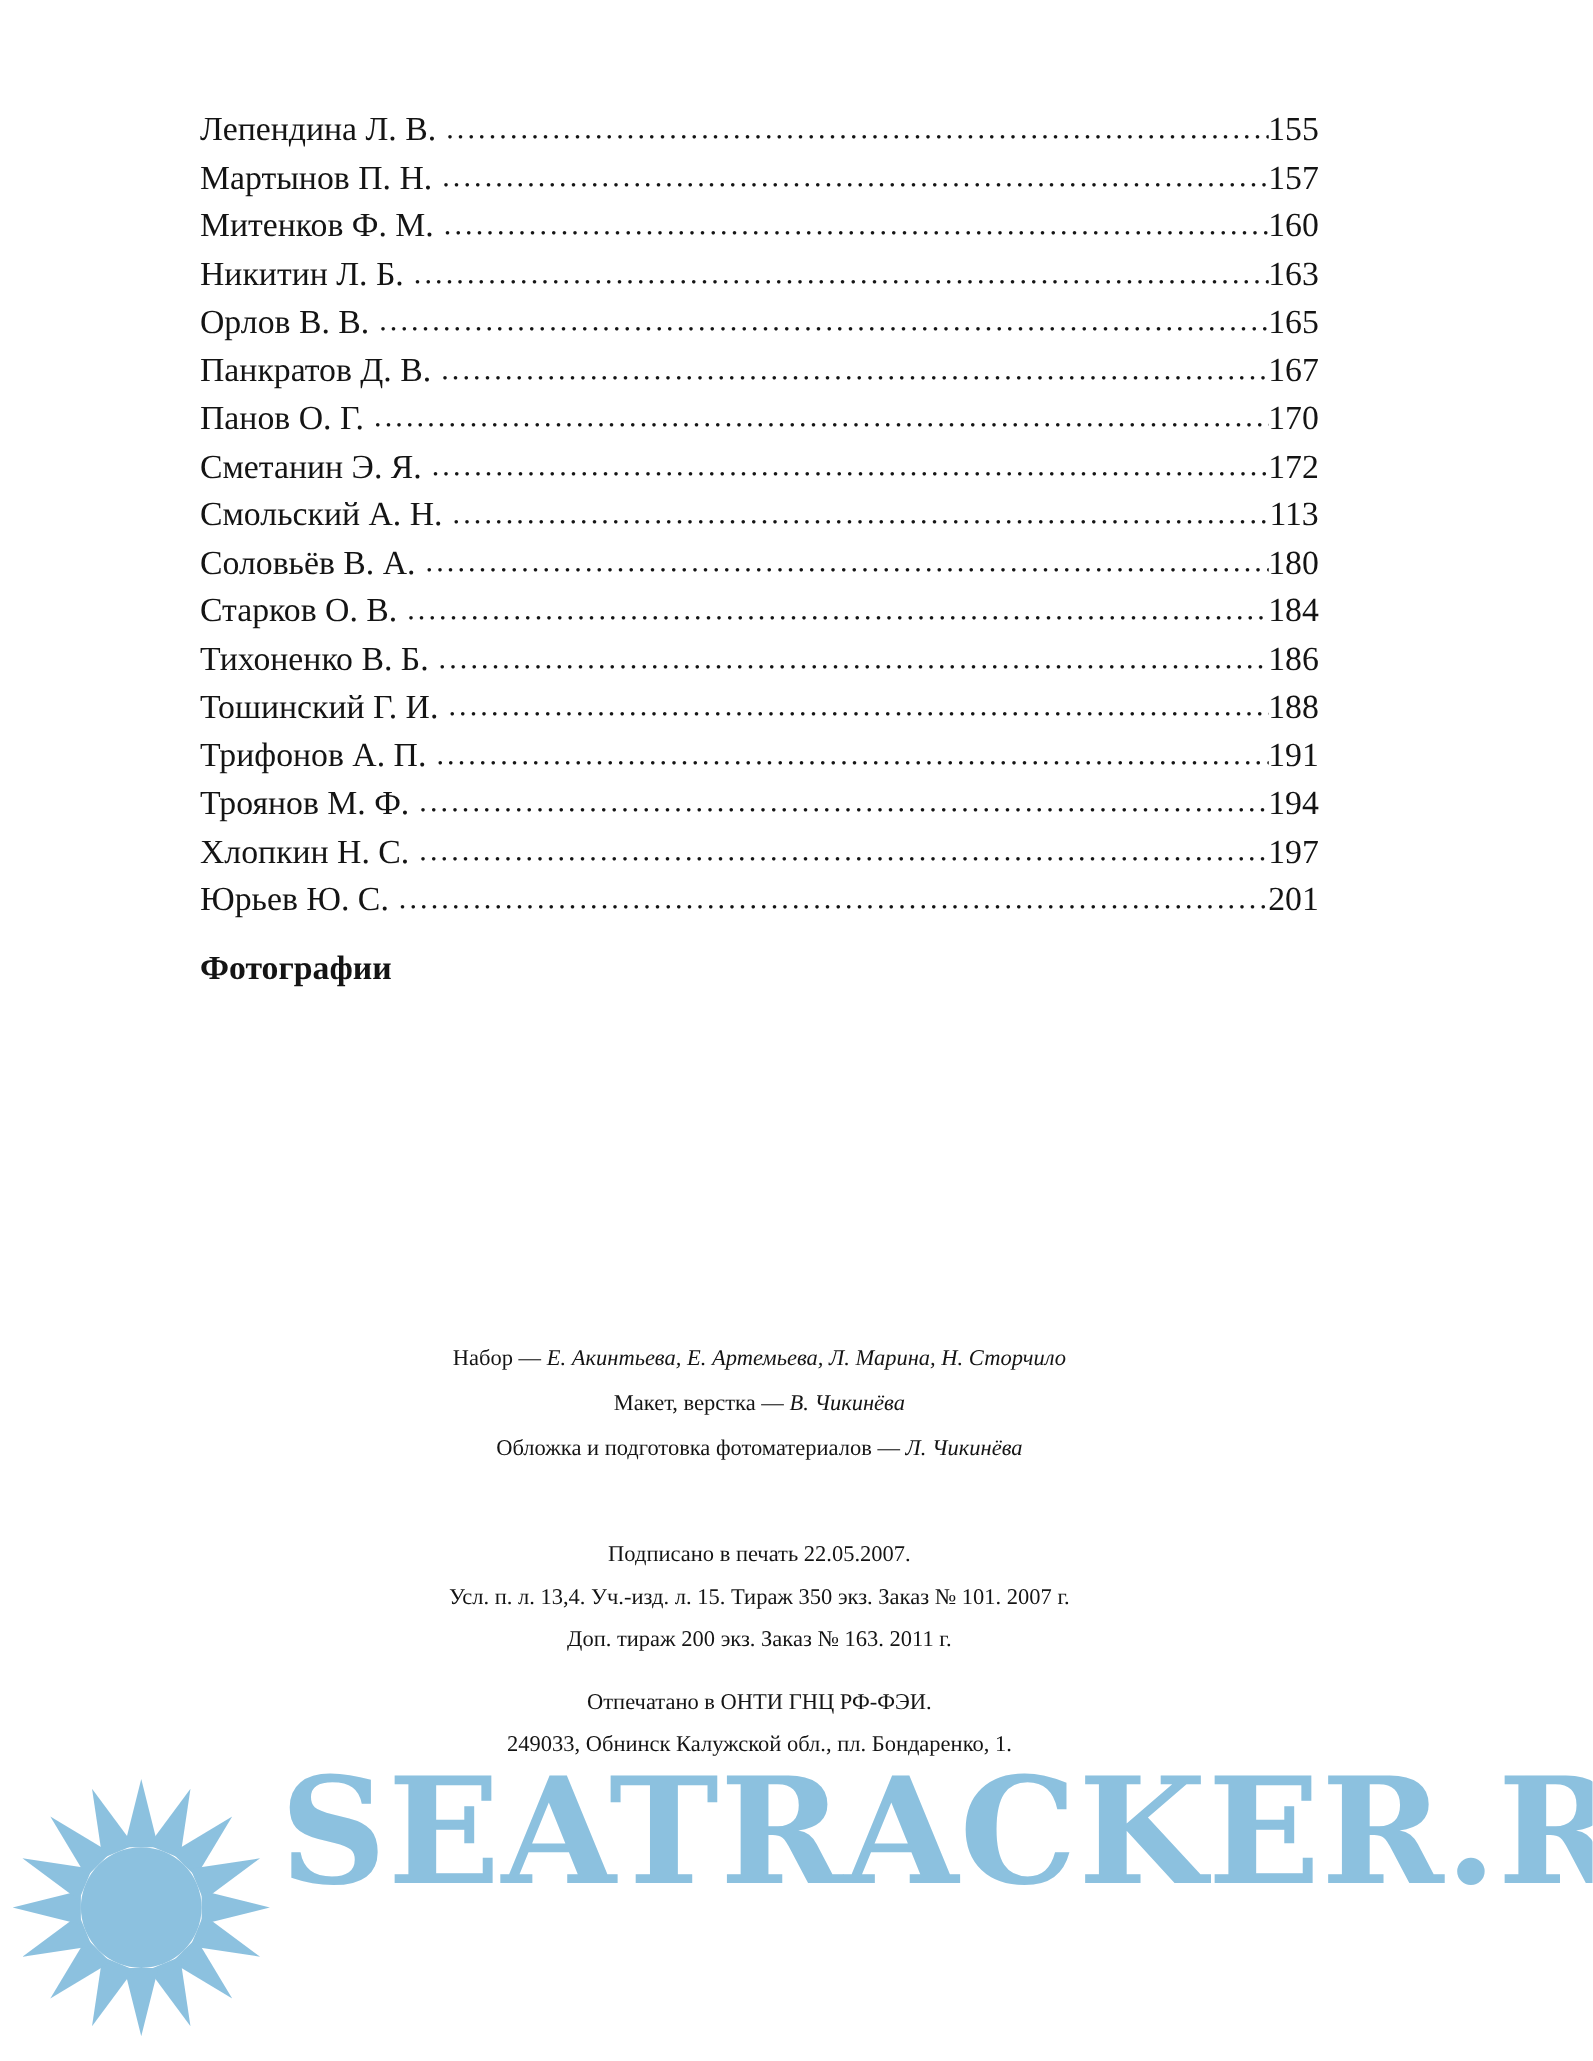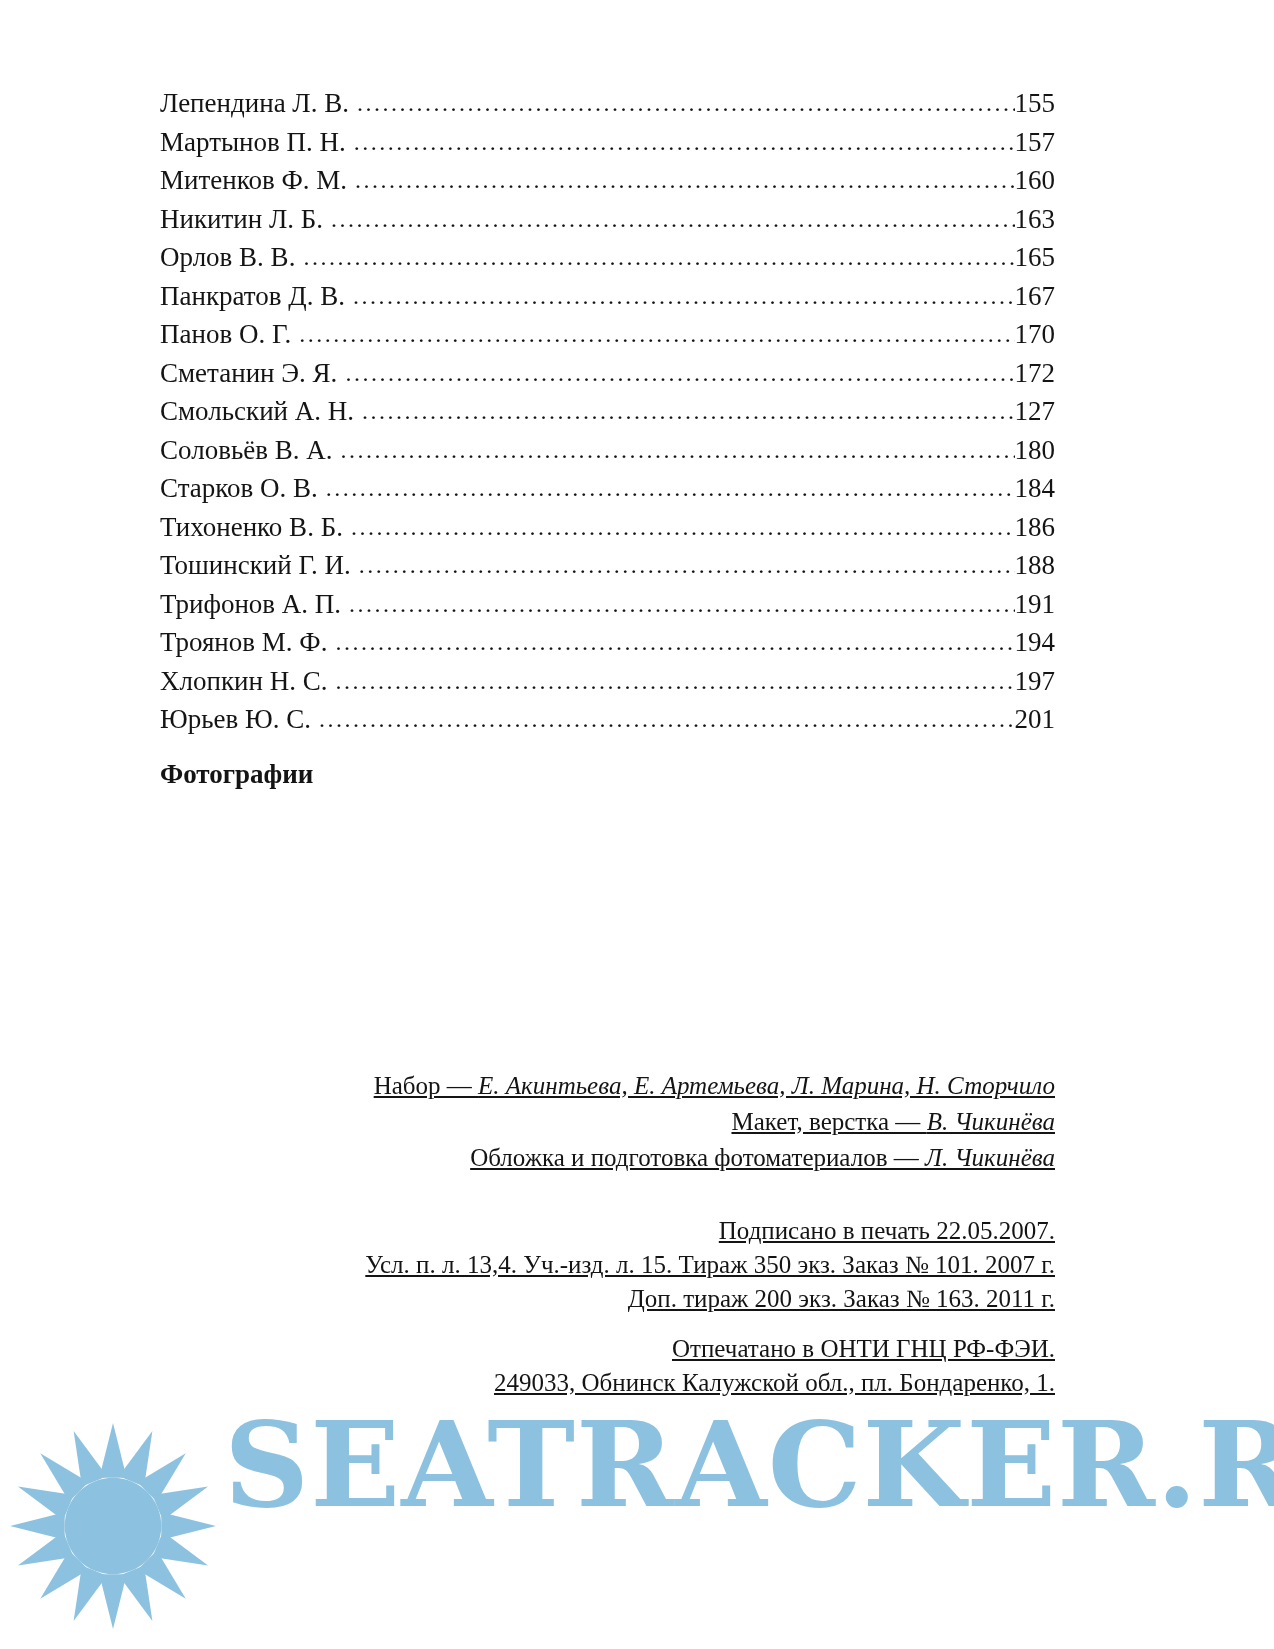--- a/index.html
+++ b/index.html
@@ -44,31 +44,30 @@
 
   .photos-heading {
     font-weight: bold;
     font-size: 27px;
     margin-top: 20px;
     font-family: Liberation Serif, serif;
   }
 
   
   .colophon {
-    text-align: right;
-    font-size: 25px;
-    text-decoration: underline;
+    text-align: center;
+    font-size: 18px;
   }
   .credits {
     margin-top: 278px;
     line-height: 36px;
   }
   .credit-names { font-style: italic; }
   .print-info {
-    margin-top: 38px;
+    margin-top: 50px;
     line-height: 34px;
   }
   .printer-info {
     margin-top: 16px;
     line-height: 34px;
   }
 
   
   .watermark {
     position: absolute;
@@ -171,21 +170,21 @@
 
     <div class="toc-row">
       <span class="toc-name">Сметанин Э. Я.</span>
       <span class="toc-dots"></span>
       <span class="toc-page">172</span>
     </div>
 
     <div class="toc-row">
       <span class="toc-name">Смольский А. Н.</span>
       <span class="toc-dots"></span>
-      <span class="toc-page">127</span>
+      <span class="toc-page">113</span>
     </div>
 
     <div class="toc-row">
       <span class="toc-name">Соловьёв В. А.</span>
       <span class="toc-dots"></span>
       <span class="toc-page">180</span>
     </div>
 
 
     <div class="toc-row">

